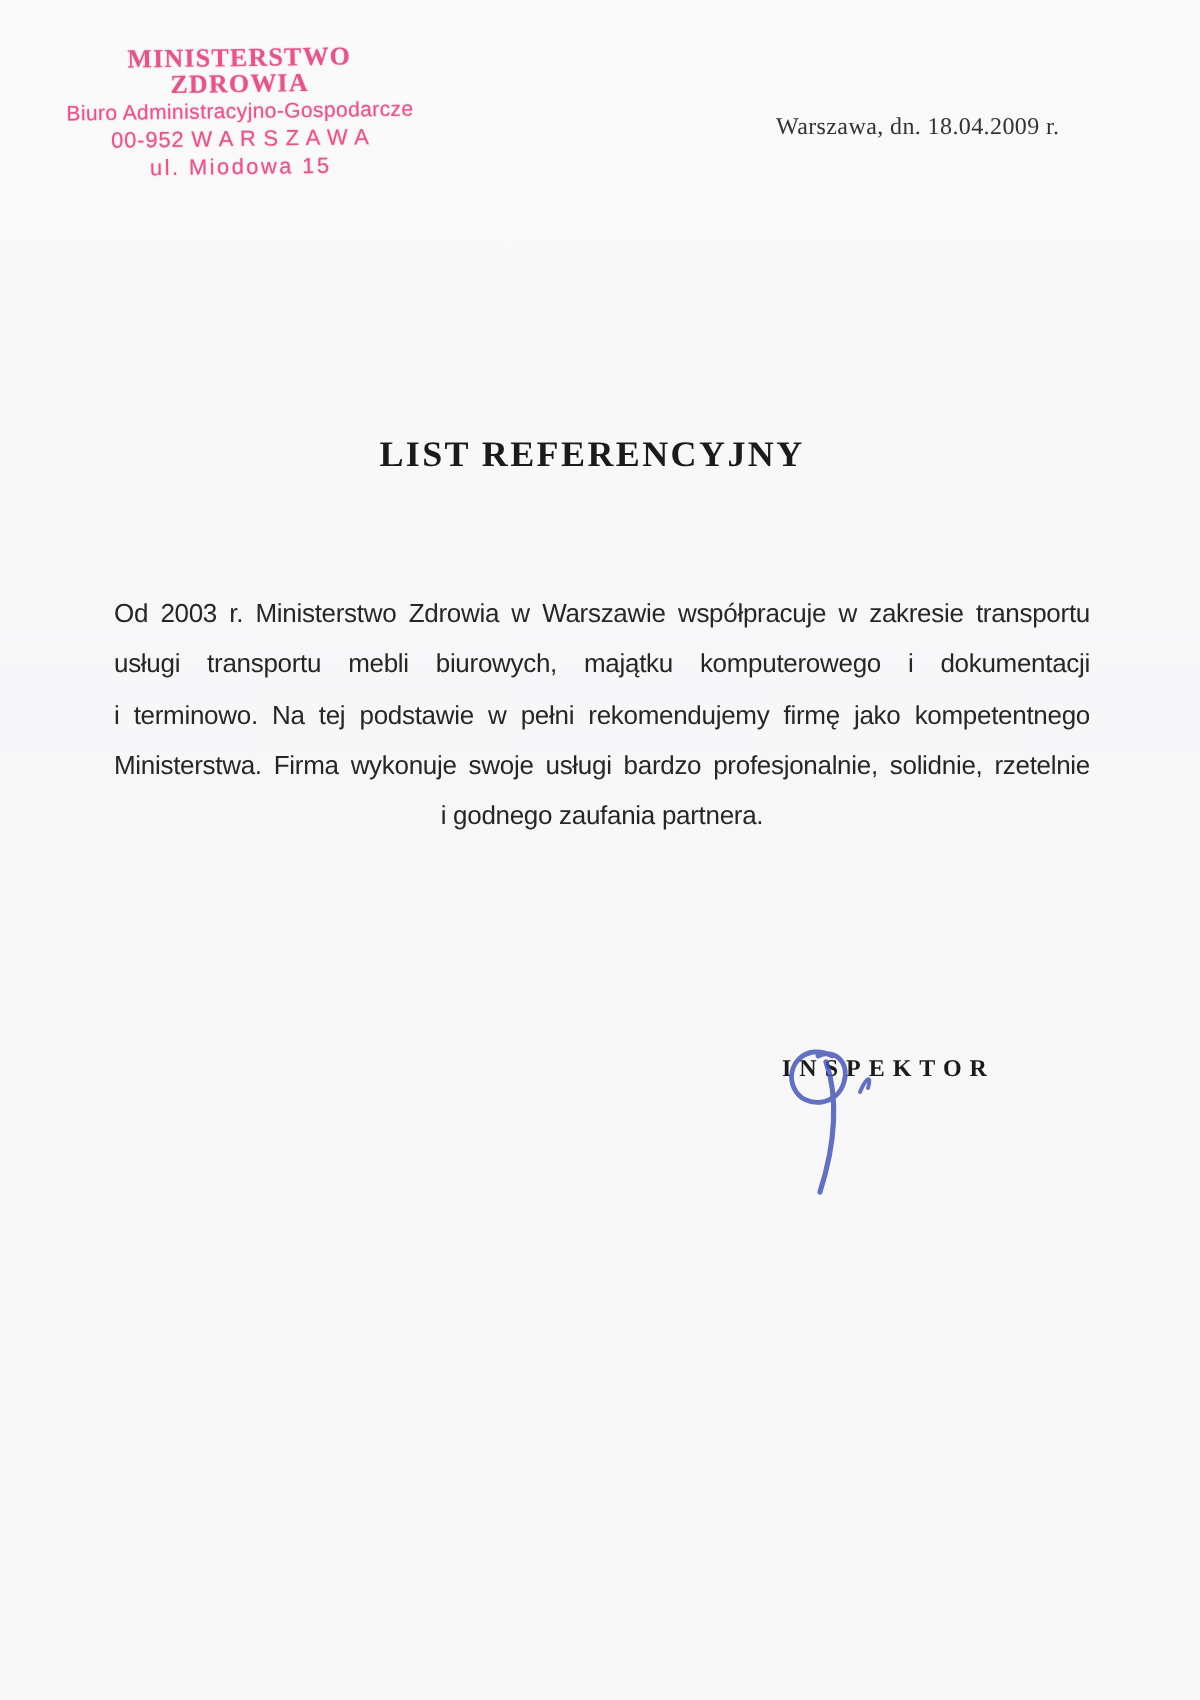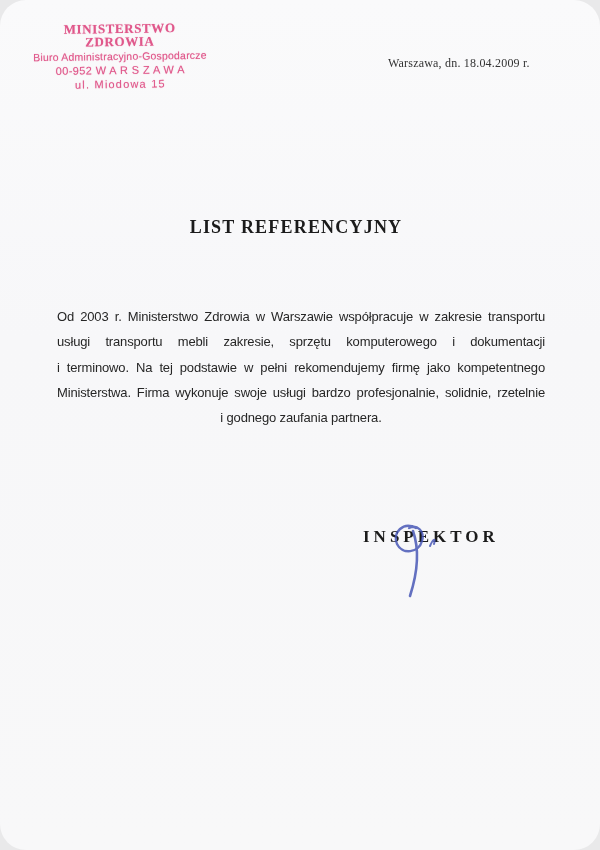--- a/index.html
+++ b/index.html
@@ -8,21 +8,20 @@
     background: #e9e9ea;
     font-family: "Liberation Sans", sans-serif;
     overflow: hidden;
   }
   .page {
     position: relative;
     width: 600px; height: 850px;
     background:
       linear-gradient(180deg, #fafafb 0%, #f7f7f9 40%, #f8f8f9 100%);
     color: #2a2a2a;
-    border-radius: 26px;
   }
   
   .stamp {
     position: absolute;
     left: 30px; top: 22px; width: 180px;
     text-align: center;
     color: #de4b82;
     transform: rotate(-0.8deg);
     text-shadow: 0 0 1px rgba(222, 75, 130, 0.55);
     opacity: 0.92;
@@ -54,21 +53,21 @@
     text-align: center;
     font-family: "Liberation Serif", serif;
     font-weight: bold;
     font-size: 18px;
     letter-spacing: 1.2px;
     color: #1b1b1b;
   }
   
   .body {
     position: absolute;
-    left: 57px; top: 309px; width: 488px;
+    left: 57px; top: 299px; width: 488px;
     font-size: 13px;
     letter-spacing: -0.15px;
     color: #262626;
   }
   .body .jline {
     height: 25.3px;
     overflow: hidden;
     text-align: justify;
   }
   .body .jline::after {
@@ -83,23 +82,23 @@
   }
   
   .sig-block {
     position: absolute;
     left: 340px; top: 527px; width: 150px;
     color: #1b1b1b;
   }
   .sig-role {
     font-family: "Liberation Serif", serif;
     font-weight: bold;
-    font-size: 17px;
+    font-size: 12px;
     letter-spacing: 4px;
-    margin-left: 23px;
+    margin-left: 51px;
   }
   .sig-name {
     font-family: "Liberation Serif", serif;
     font-weight: bold;
     font-style: italic;
     font-size: 15.5px;
     margin-top: 16px;
     margin-left: 4px;
     letter-spacing: 0.3px;
   }
@@ -122,21 +121,21 @@
     <div class="s3">00-952 W A R S Z A W A</div>
     <div class="s4">ul. Miodowa 15</div>
   </div>
 
   <div class="dateline">Warszawa, dn. 18.04.2009 r.</div>
 
   <div class="title">LIST REFERENCYJNY</div>
 
   <div class="body">
     <div class="jline">Od 2003 r. Ministerstwo Zdrowia w Warszawie współpracuje w zakresie transportu</div>
-    <div class="jline">usługi transportu mebli zakresie, sprzętu komputerowego i dokumentacji</div>
+    <div class="jline">usługi transportu mebli biurowych, majątku komputerowego i dokumentacji</div>
     <div class="jline">i terminowo. Na tej podstawie w pełni rekomendujemy firmę  jako kompetentnego</div>
     <div class="jline">Ministerstwa.  Firma wykonuje swoje usługi bardzo profesjonalnie, solidnie, rzetelnie</div>
     <div class="lastline">i godnego zaufania partnera.</div>
   </div>
 
   <div class="sig-block">
     <div class="sig-role">INSPEKTOR</div>
   </div>
 
   <svg class="sig-ink" viewBox="0 0 62 92" fill="none" xmlns="http://www.w3.org/2000/svg">

